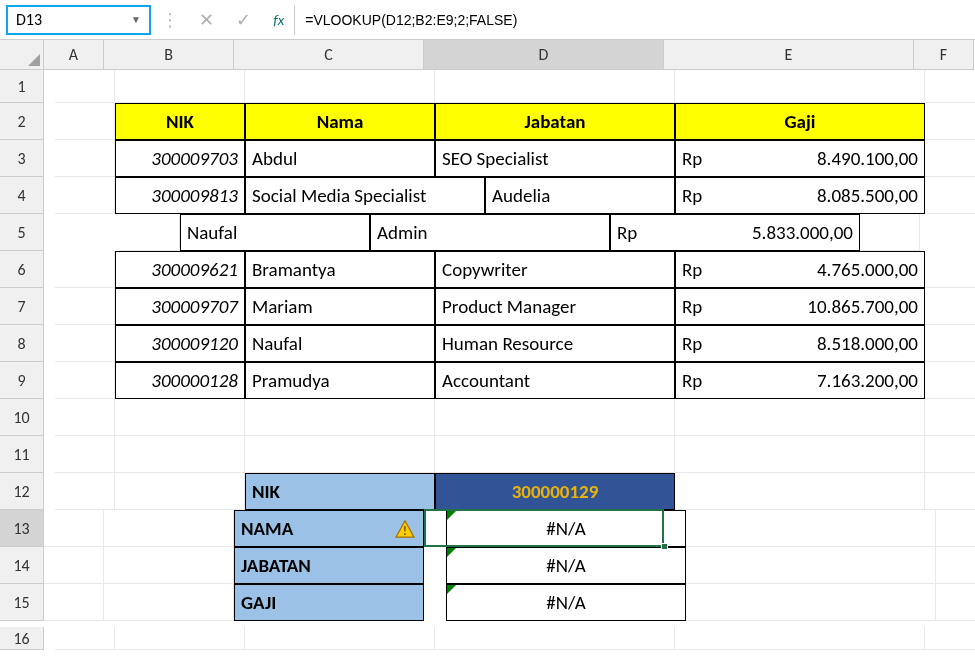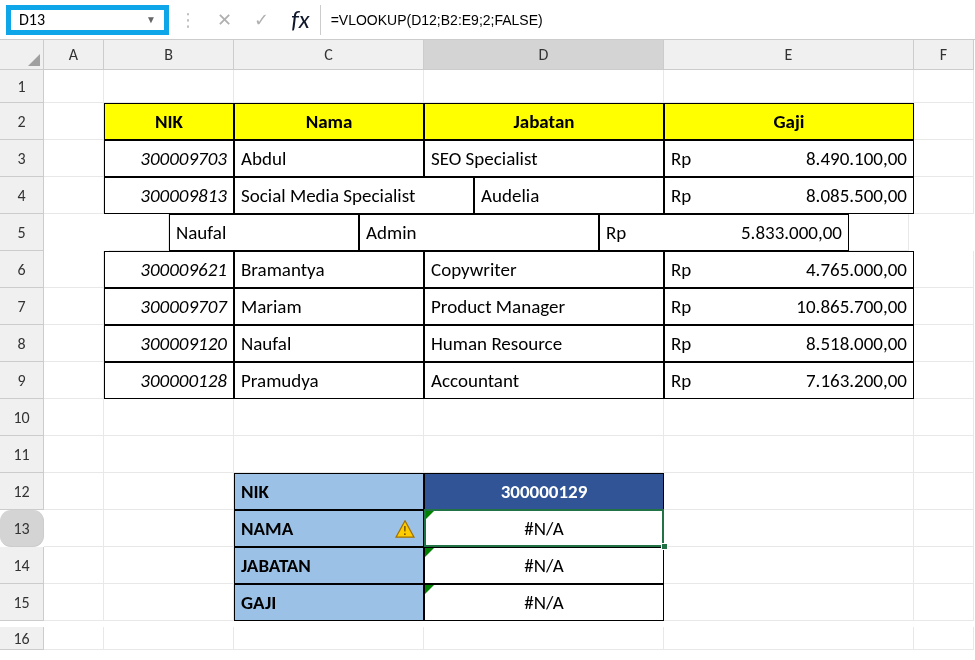--- a/index.html
+++ b/index.html
@@ -12,24 +12,24 @@
     overflow: hidden;
   }
   .formula-bar {
     display: flex;
     align-items: center;
     height: 40px;
     border-bottom: 1px solid #ccc;
     background: #fff;
   }
   .name-box {
-    width: 163px;
+    width: 145px;
     height: 30px;
     margin-left: 6px;
-    border: 5px solid #0ea5e9;
+    border: 2px solid #0ea5e9;
     background: #fff;
     display: flex;
     align-items: center;
     padding: 0 8px;
     font-size: 16px;
   }
   .name-box .drop {
     margin-left: auto;
     color: #666;
     font-size: 10px;
@@ -43,22 +43,22 @@
   .fb-icons {
     display: flex;
     align-items: center;
     gap: 22px;
     padding: 0 10px;
     color: #b0b0b0;
     font-size: 18px;
   }
   .fb-icons .fx {
     font-style: italic;
-    color: #0f172a;
-    font-size: 25px;
+    color: #0f766e;
+    font-size: 15px;
   }
   .formula-input {
     flex: 1;
     height: 30px;
     border: none;
     border-left: 1px solid #ccc;
     padding: 0 10px;
     font-size: 14px;
     outline: none;
   }
@@ -107,21 +107,20 @@
     border-bottom: 1px solid #ccc;
     text-align: center;
     font-size: 16px;
     color: #333;
     display: flex;
     align-items: center;
     justify-content: center;
   }
   .row-header.active {
     background: #d4d4d4;
-    border-radius: 11px;
   }
   .grid {
     position: relative;
   }
   .row {
     display: flex;
     position: relative;
     justify-content: center;
   }
   .cell {
@@ -161,29 +160,30 @@
     justify-content: space-between;
   }
   .lookup-label {
     background: #9bc2e6 !important;
     border: 1px solid #000 !important;
     font-weight: bold;
     position: relative;
   }
   .lookup-nik-val {
     background: #305496 !important;
-    color: #ffffff;
+    color: #eab308;
     font-weight: bold;
     border: 1px solid #000 !important;
     justify-content: center;
   }
   .lookup-val {
     border: 1px solid #000 !important;
     justify-content: center;
     position: relative;
+    margin-left: 22px;
   }
   .err-tri {
     position: absolute;
     top: 0; left: 0;
     width: 0; height: 0;
     border-top: 9px solid #008000;
     border-right: 9px solid transparent;
   }
   .active-cell-outline {
     position: absolute;

